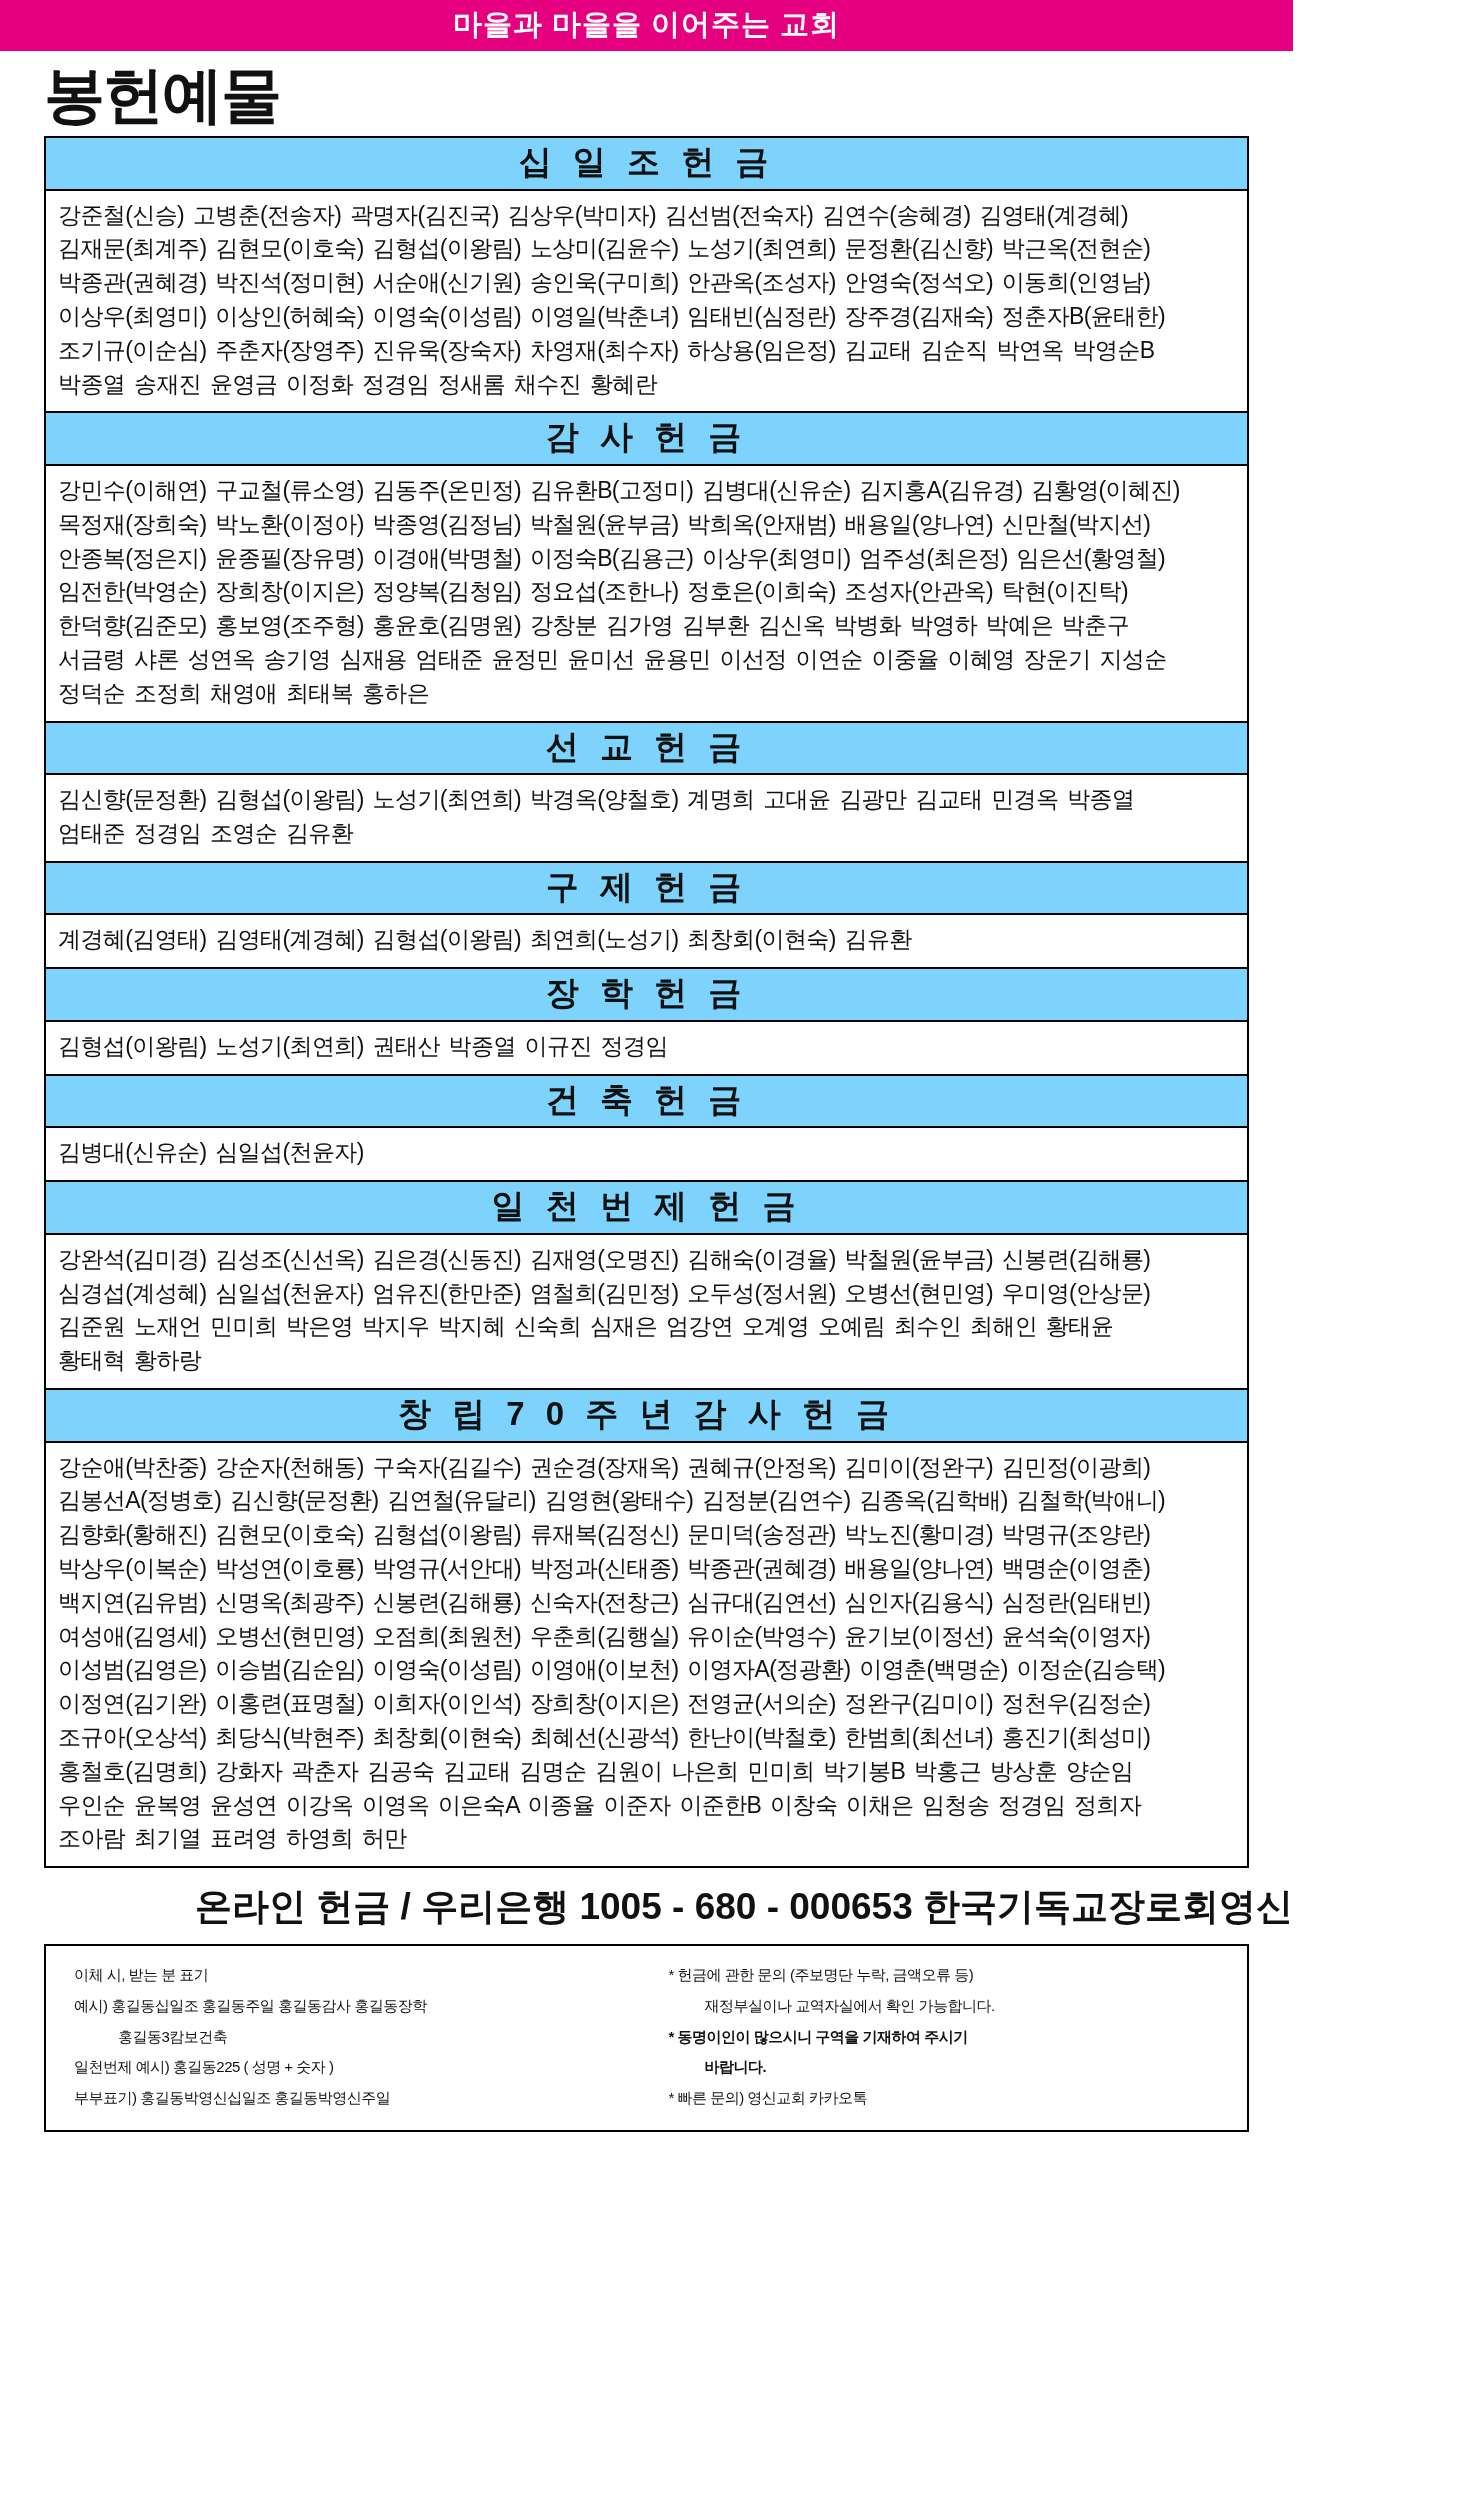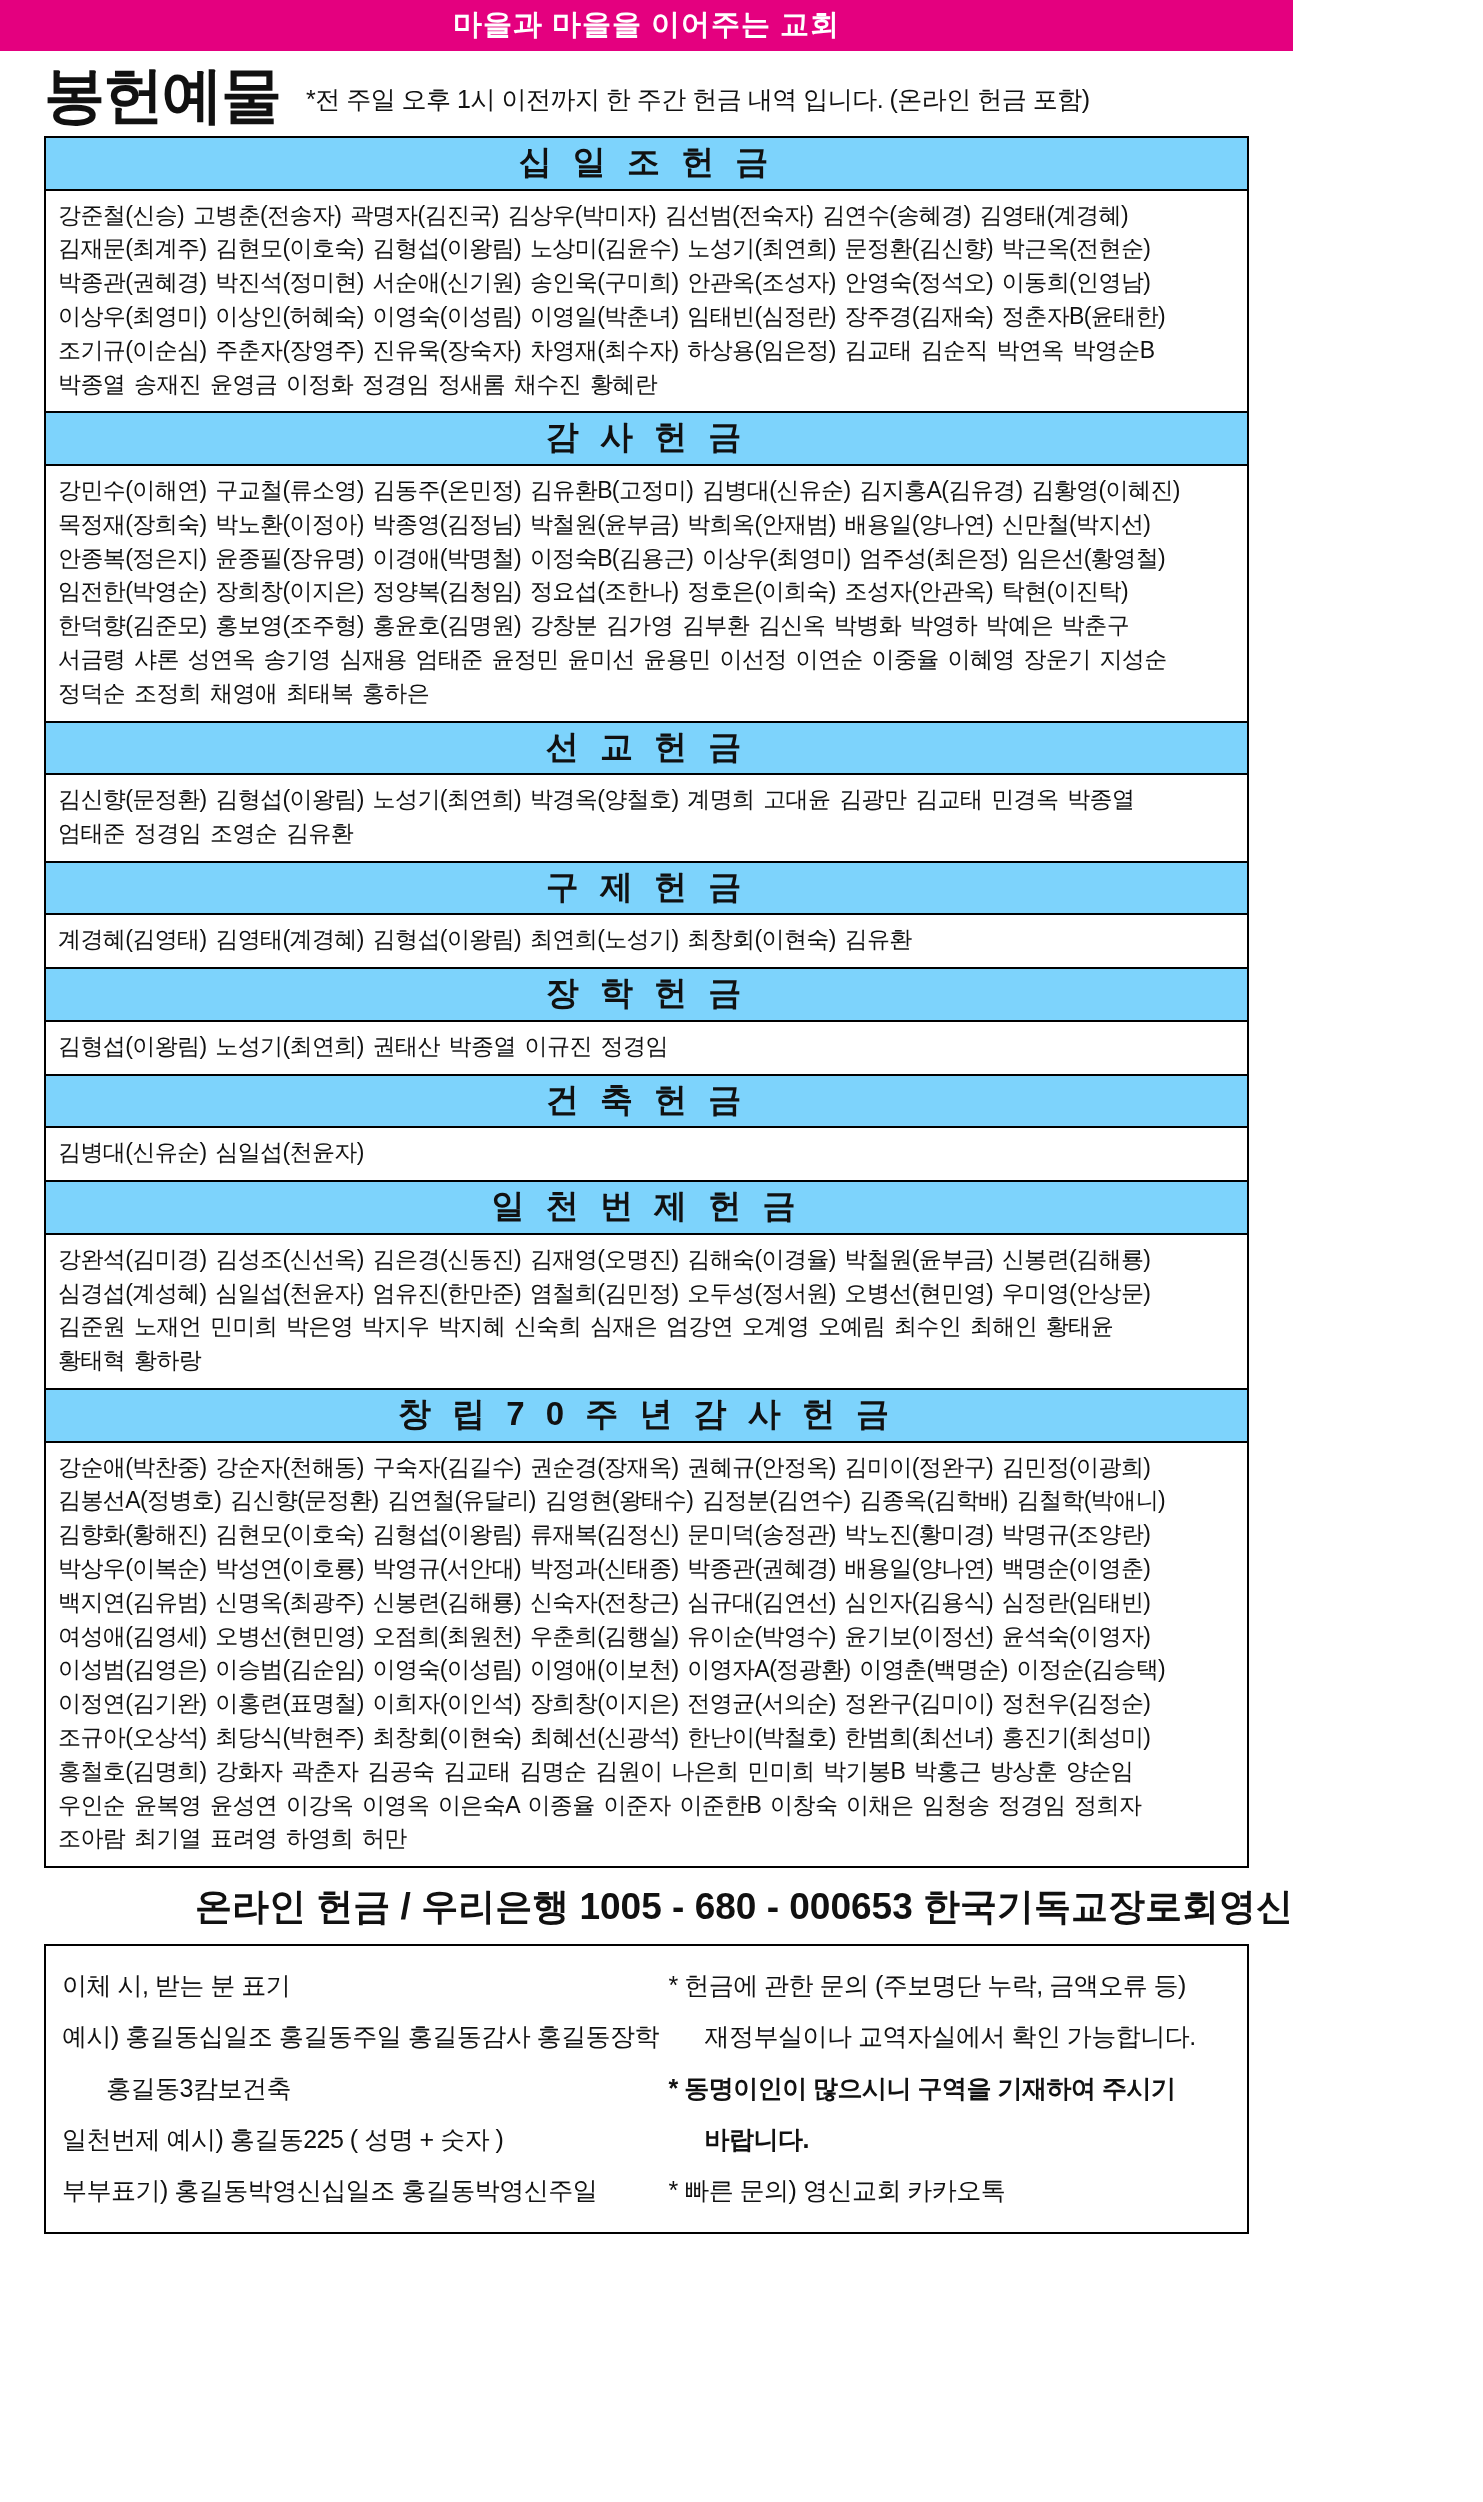--- a/index.html
+++ b/index.html
@@ -94,22 +94,22 @@
   }
   
   .notes-box {
     margin: 0 44px 18px 44px;
     border: 2px solid #000000;
     display: flex;
     box-sizing: border-box;
   }
   .notes-col {
     box-sizing: border-box;
-    padding: 14px 10px 16px 16px;
-    font-size: 25px;
+    padding: 14px 10px 16px 28px;
+    font-size: 15px;
     line-height: 2.05;
     letter-spacing: -0.5px;
   }
   .notes-col.left {
     width: 50%;
   }
   .notes-col.right {
     width: 50%;
     padding-left: 22px;
   }
@@ -122,21 +122,20 @@
 </style>
 </head>
 <body>
 
 <div class="page">
 
   <div class="top-banner" style="background: rgb(228, 0, 127);">마을과 마을을 이어주는 교회</div>
 
   <div class="title-row">
     <div class="doc-title">봉헌예물</div>
-    <div class="doc-note">*전 주일 오후 1시 이전까지 한 주간 헌금 내역 입니다. (온라인 헌금 포함)</div>
   </div>
 
   <div class="sections">
 
   <div class="section">
         <div class="section-header">십 일 조 헌 금</div>
         <div class="section-body">
           <div class="line">강준철(신승)  고병춘(전송자)  곽명자(김진국)  김상우(박미자)  김선범(전숙자)  김연수(송혜경)  김영태(계경혜)</div>
           <div class="line">김재문(최계주)  김현모(이호숙)  김형섭(이왕림)  노상미(김윤수)  노성기(최연희)  문정환(김신향)  박근옥(전현순)</div>
           <div class="line">박종관(권혜경)  박진석(정미현)  서순애(신기원)  송인욱(구미희)  안관옥(조성자)  안영숙(정석오)  이동희(인영남)</div>

